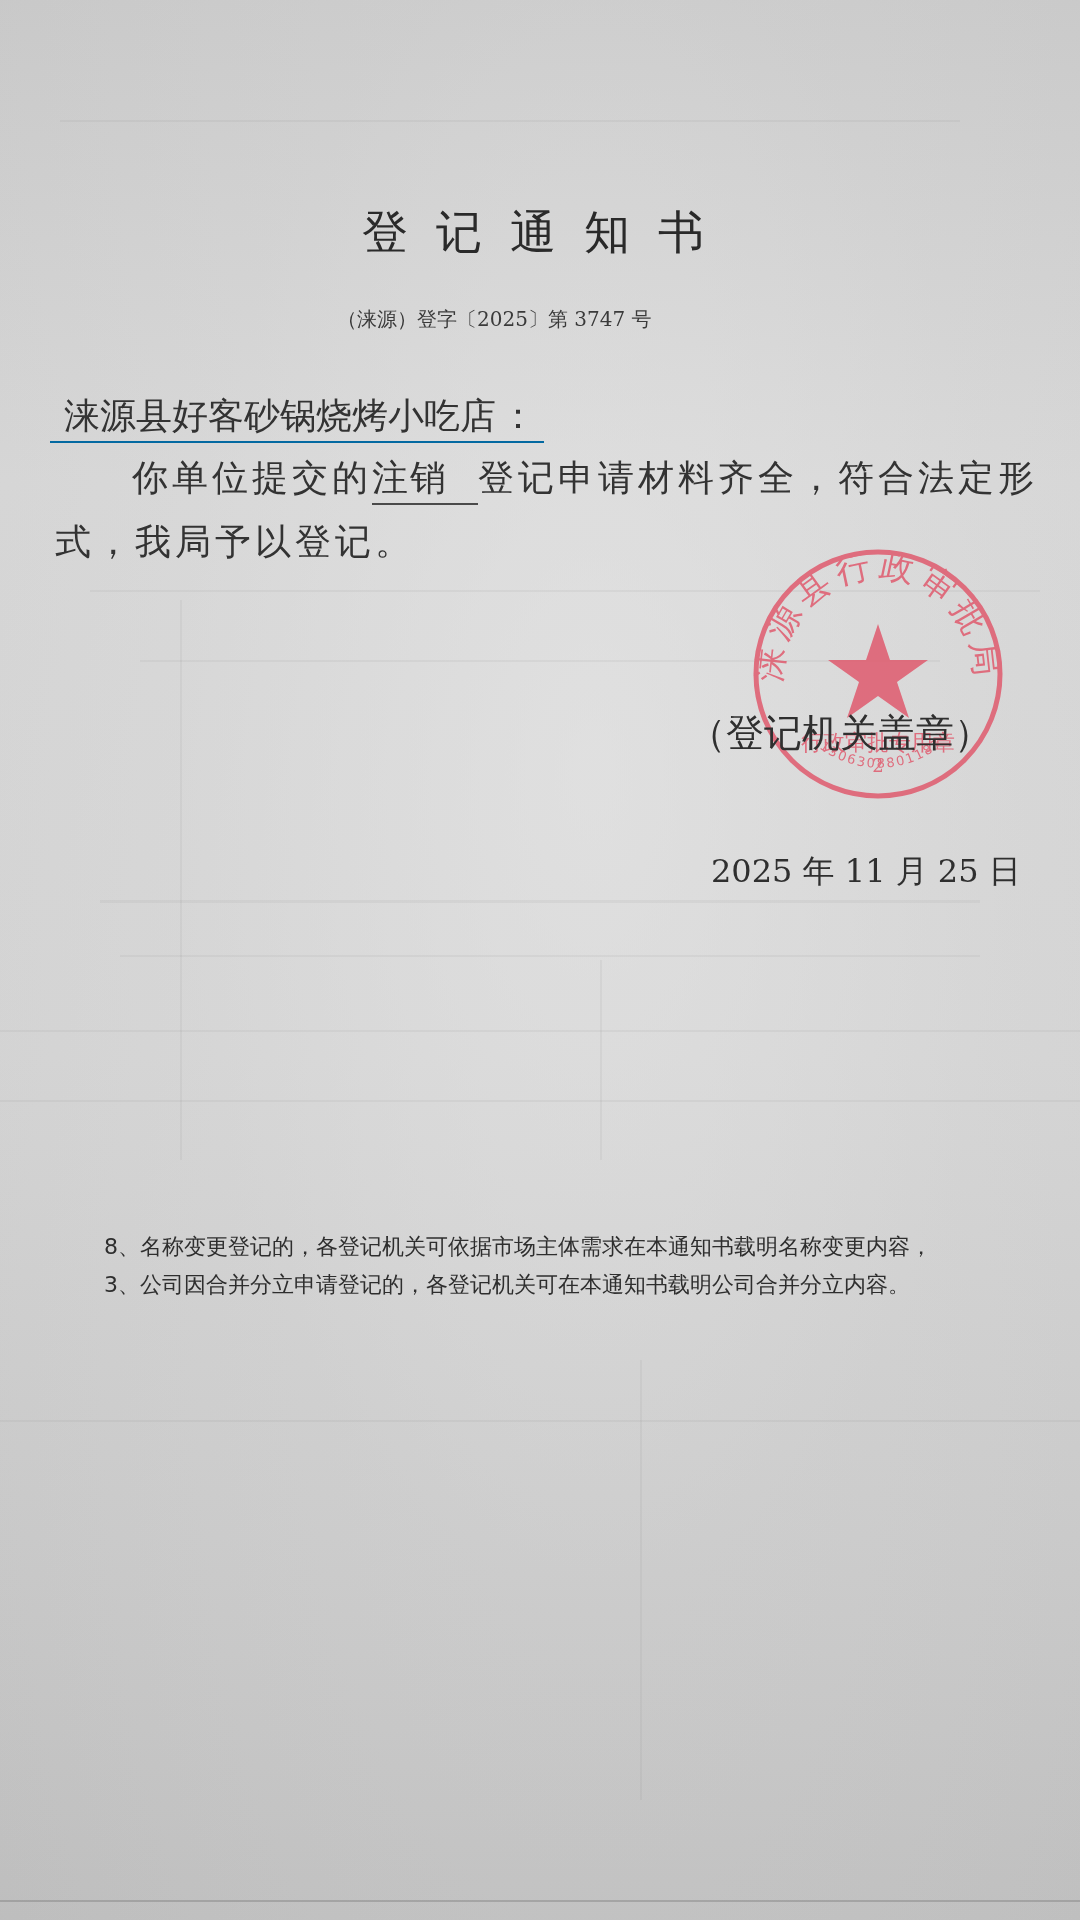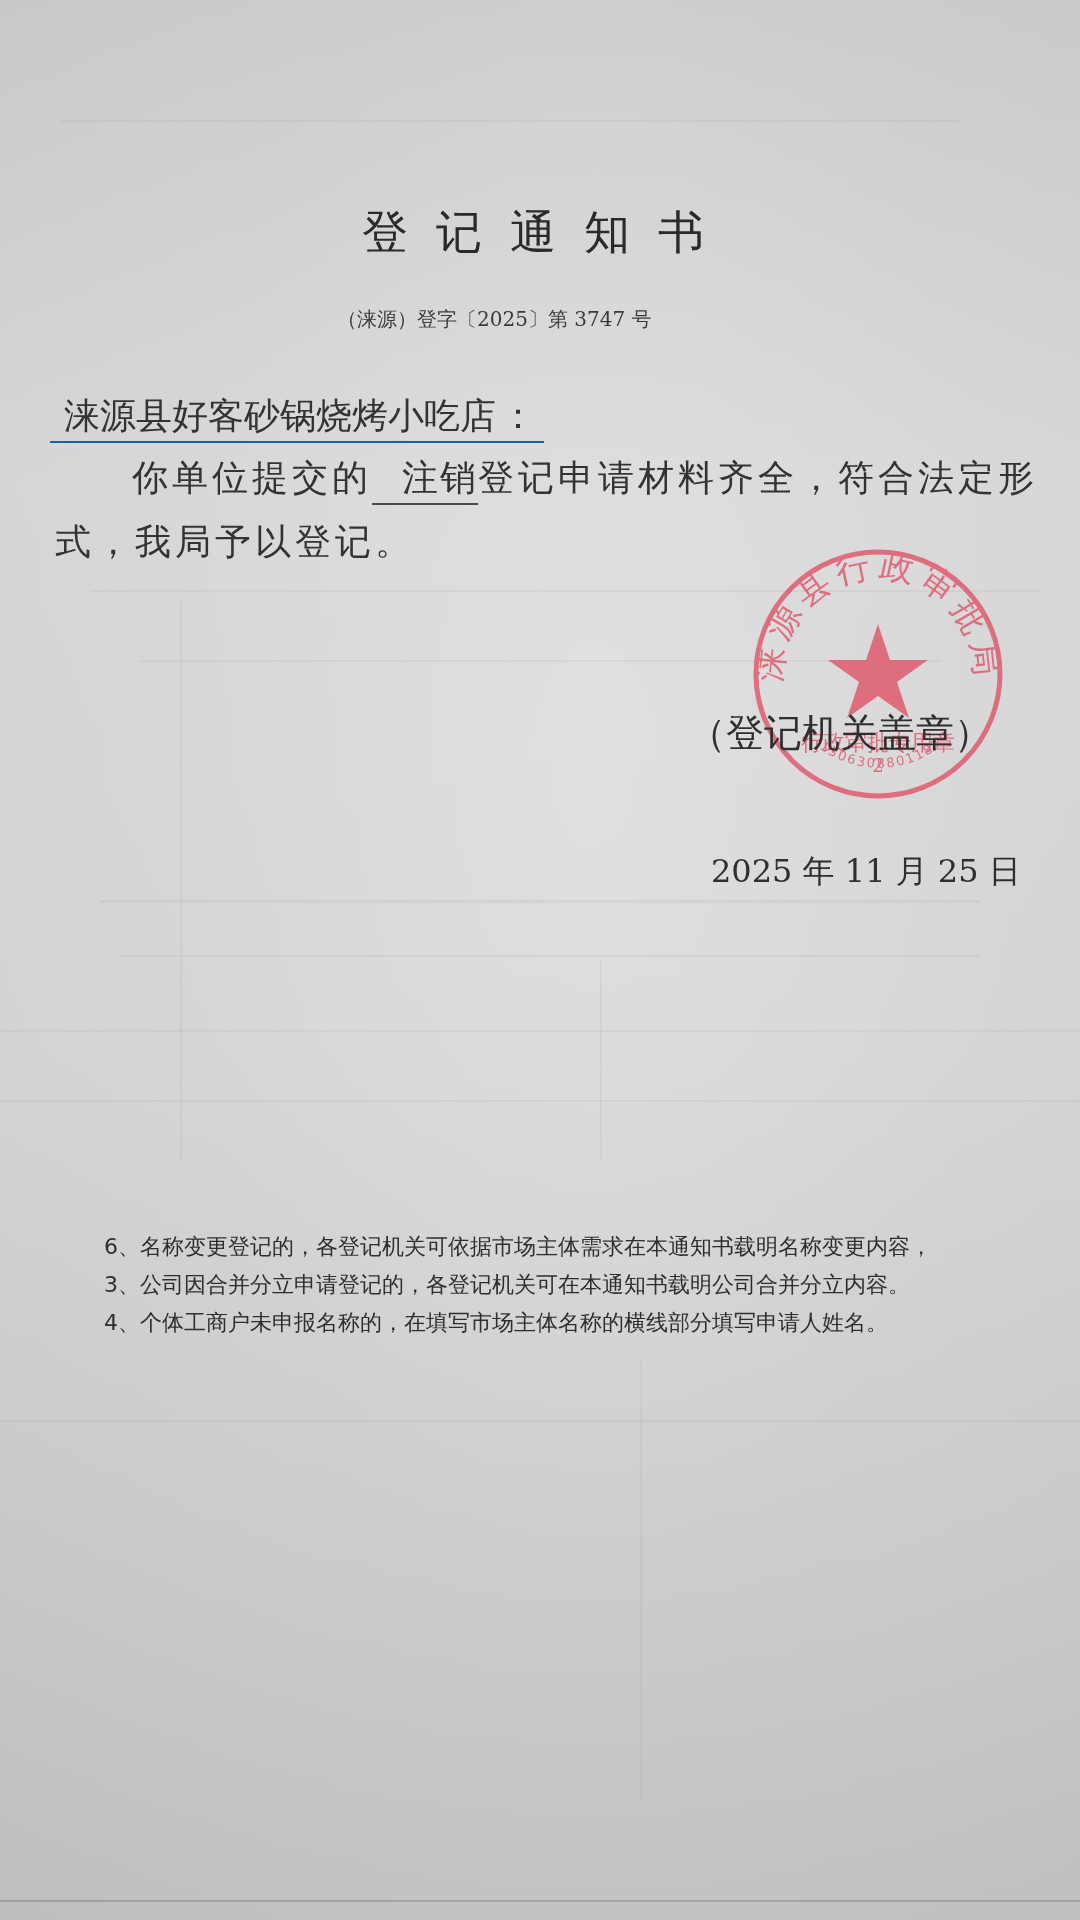--- a/index.html
+++ b/index.html
@@ -15,21 +15,21 @@
   }
   .bleed { position: absolute; background: rgba(120,120,120,0.08); }
   .page-edge { position: absolute; left: 0; right: 0; top: 1900px; height: 2px; background: rgba(110,110,110,0.35); }
   .abs { position: absolute; white-space: nowrap; }
 
   .title { left: 362px; top: 202px; font-size: 46px; letter-spacing: 28px; color: #2a2a2a; font-family: "DejaVu Sans", sans-serif; }
   .docno { left: 337px; top: 306px; font-size: 20px; color: #3a3a3a; }
   .addressee { left: 50px; top: 392px; width: 494px; font-size: 36px; border-bottom: 2px solid #0369a1; padding-left: 14px; box-sizing: border-box; color: #333; font-family: Liberation Sans, sans-serif; }
   .addressee .colon { position: absolute; right: 8px; top: 0; }
   .body1 { left: 132px; top: 454px; font-size: 36px; letter-spacing: 4px; color: #333; font-family: "DejaVu Sans", sans-serif; }
-  .fill { display: inline-block; min-width: 106px; border-bottom: 2px solid #4a4a4a; text-align: right; letter-spacing: 2px; }
+  .fill { display: inline-block; min-width: 106px; border-bottom: 2px solid #4a4a4a; text-align: left; letter-spacing: 2px; }
   .body2 { left: 55px; top: 518px; font-size: 36px; letter-spacing: 4px; color: #333; font-family: Liberation Sans, sans-serif; }
 
   .seal-label { left: 688px; top: 708px; font-size: 38px; color: #2f2f2f; font-family: "DejaVu Sans", sans-serif; z-index: 3; }
   .stamp { position: absolute; left: 750px; top: 546px; width: 256px; height: 256px; z-index: 2; opacity: 0.82; }
   .date { left: 711px; top: 850px; font-size: 32px; color: #2f2f2f; }
 
   .notes { position: absolute; left: 52px; top: 1228px; width: 1000px; font-size: 22px; color: #2e2e2e; line-height: 38px; font-family: "DejaVu Sans", sans-serif; }
   .notes .ln { white-space: nowrap; }
   .notes .ind { padding-left: 52px; }
 </style>
@@ -79,16 +79,15 @@
   <text x="128" y="226" font-size="18" fill="#e0566a" text-anchor="middle" font-family="DejaVu Serif, serif">2</text>
   <text font-size="13" fill="#e0566a" font-family="DejaVu Sans, sans-serif" letter-spacing="2">
     <textPath href="#arcBottom" startOffset="50%" text-anchor="middle">1306308801187</textPath>
   </text>
 </svg>
 
 <div class="abs seal-label">（登记机关盖章）</div>
 <div class="abs date">2025 年 11 月 25 日</div>
 
 <div class="notes">
-  <div class="ln ind">6、名称变更登记的，各登记机关可依据市场主体需求在本通知书载明名称变更内容，</div>
+  <div class="ln ind">8、名称变更登记的，各登记机关可依据市场主体需求在本通知书载明名称变更内容，</div>
   <div class="ln ind">3、公司因合并分立申请登记的，各登记机关可在本通知书载明公司合并分立内容。</div>
-  <div class="ln ind">4、个体工商户未申报名称的，在填写市场主体名称的横线部分填写申请人姓名。</div>
 </div>
 
 </body></html>

